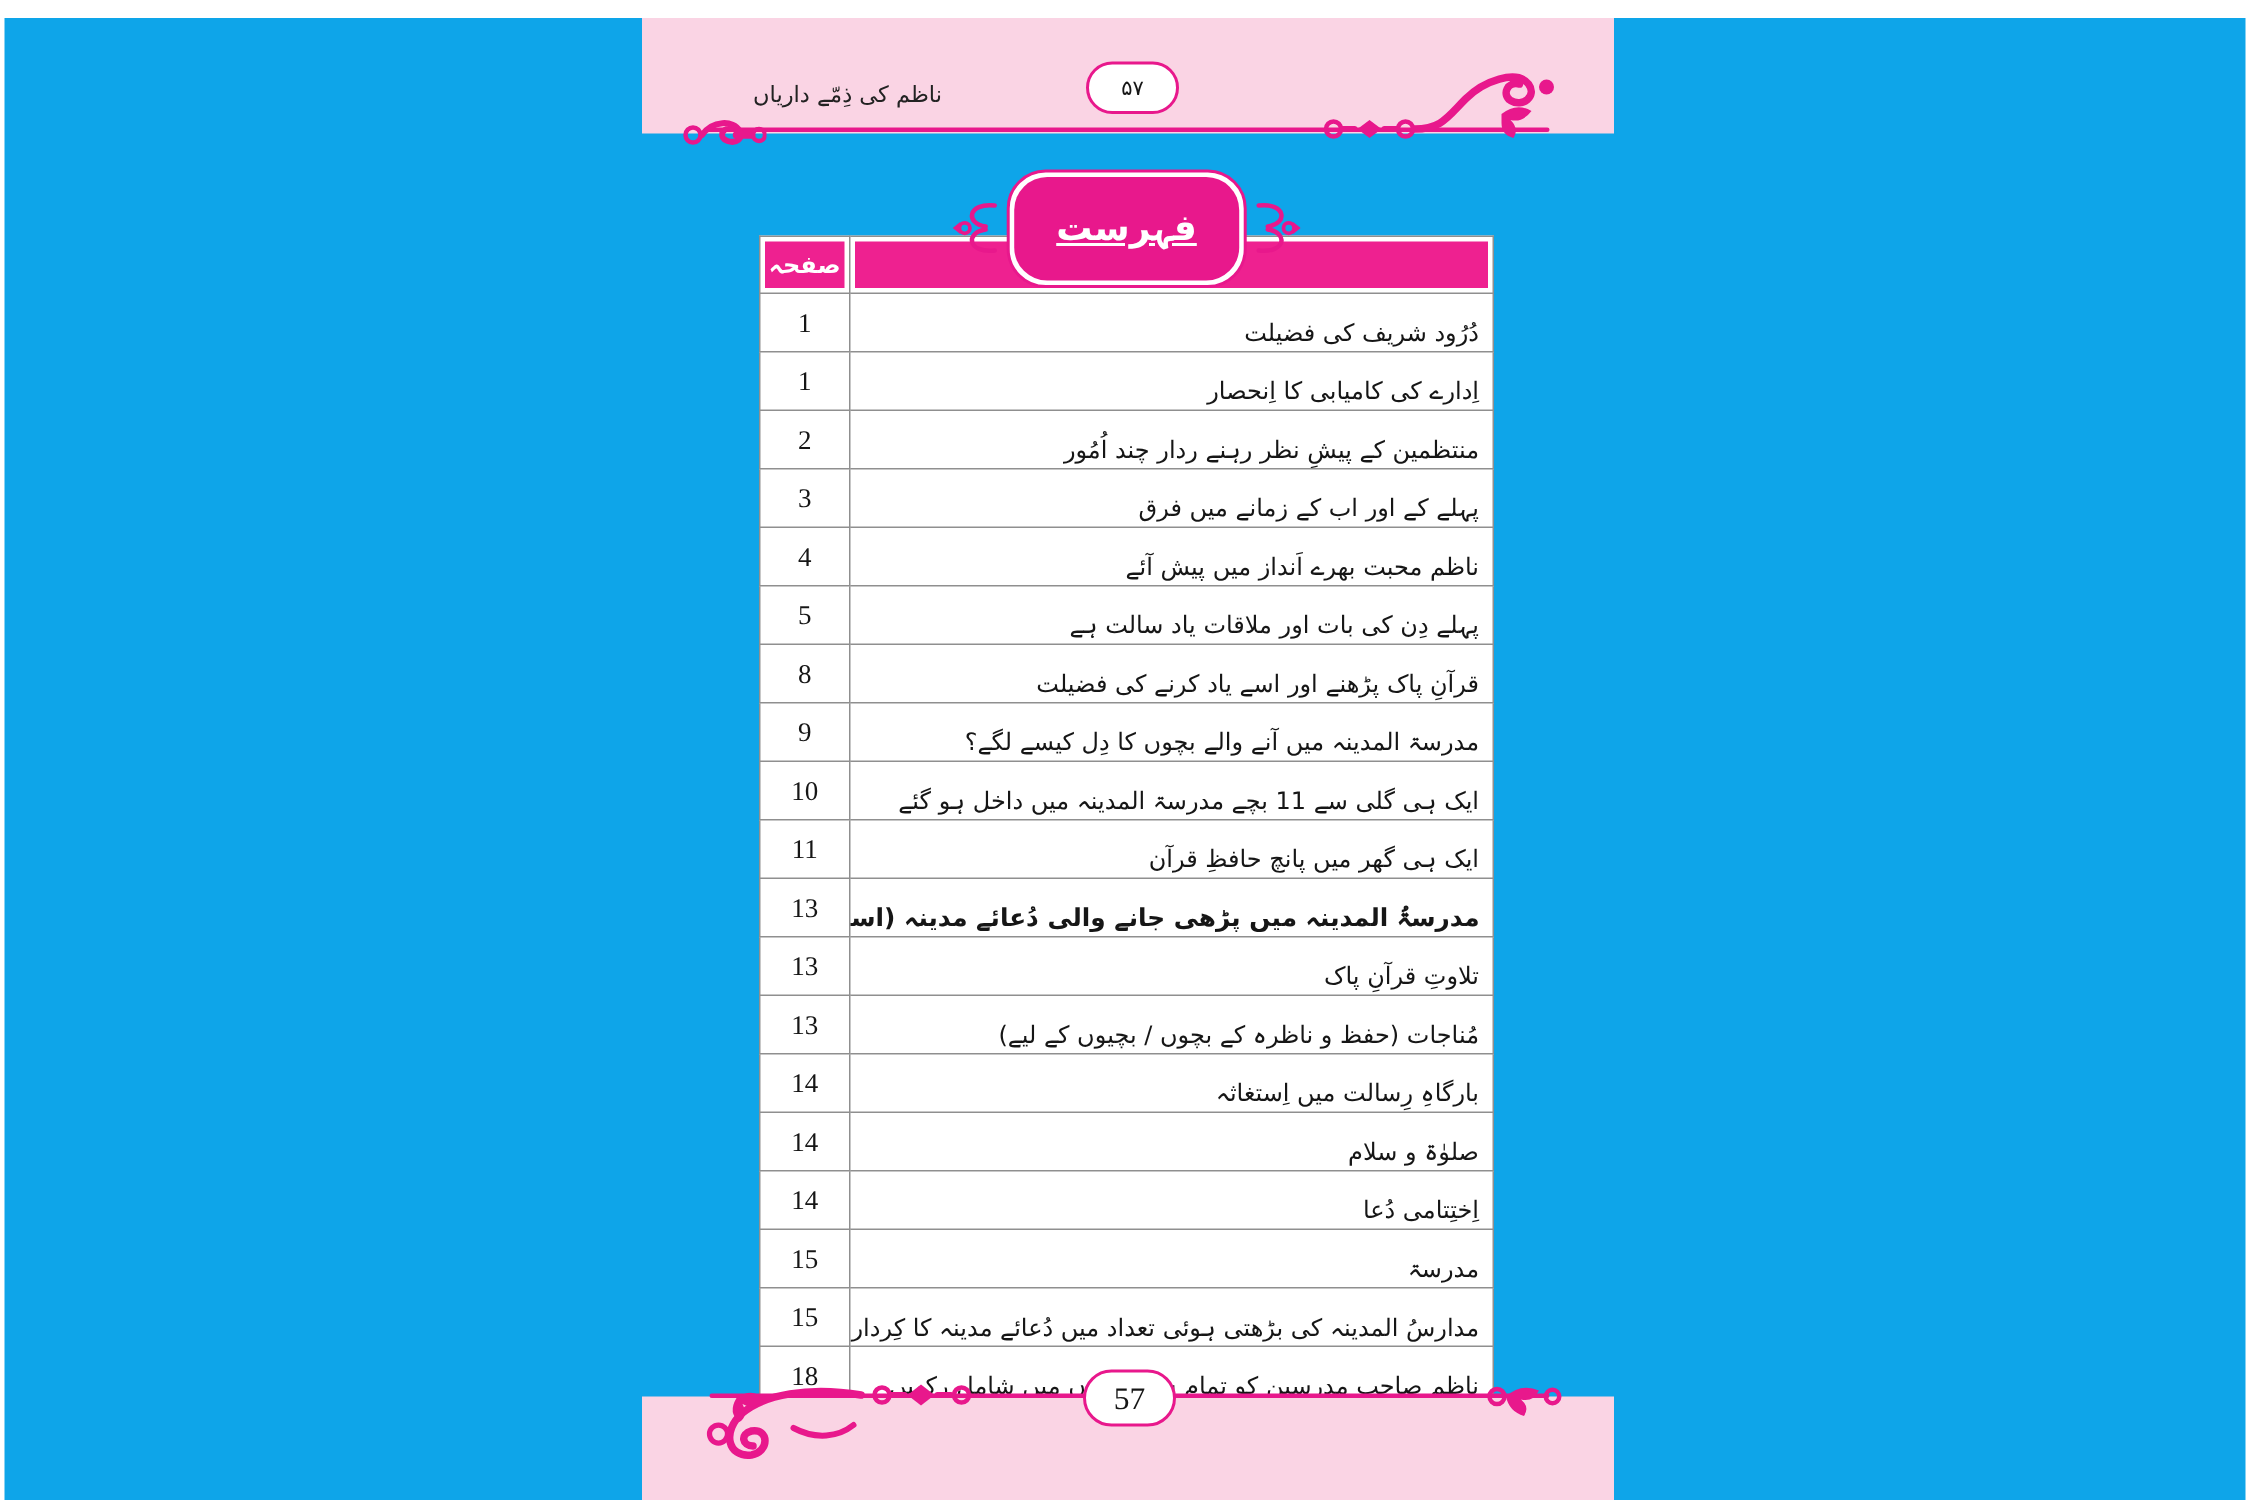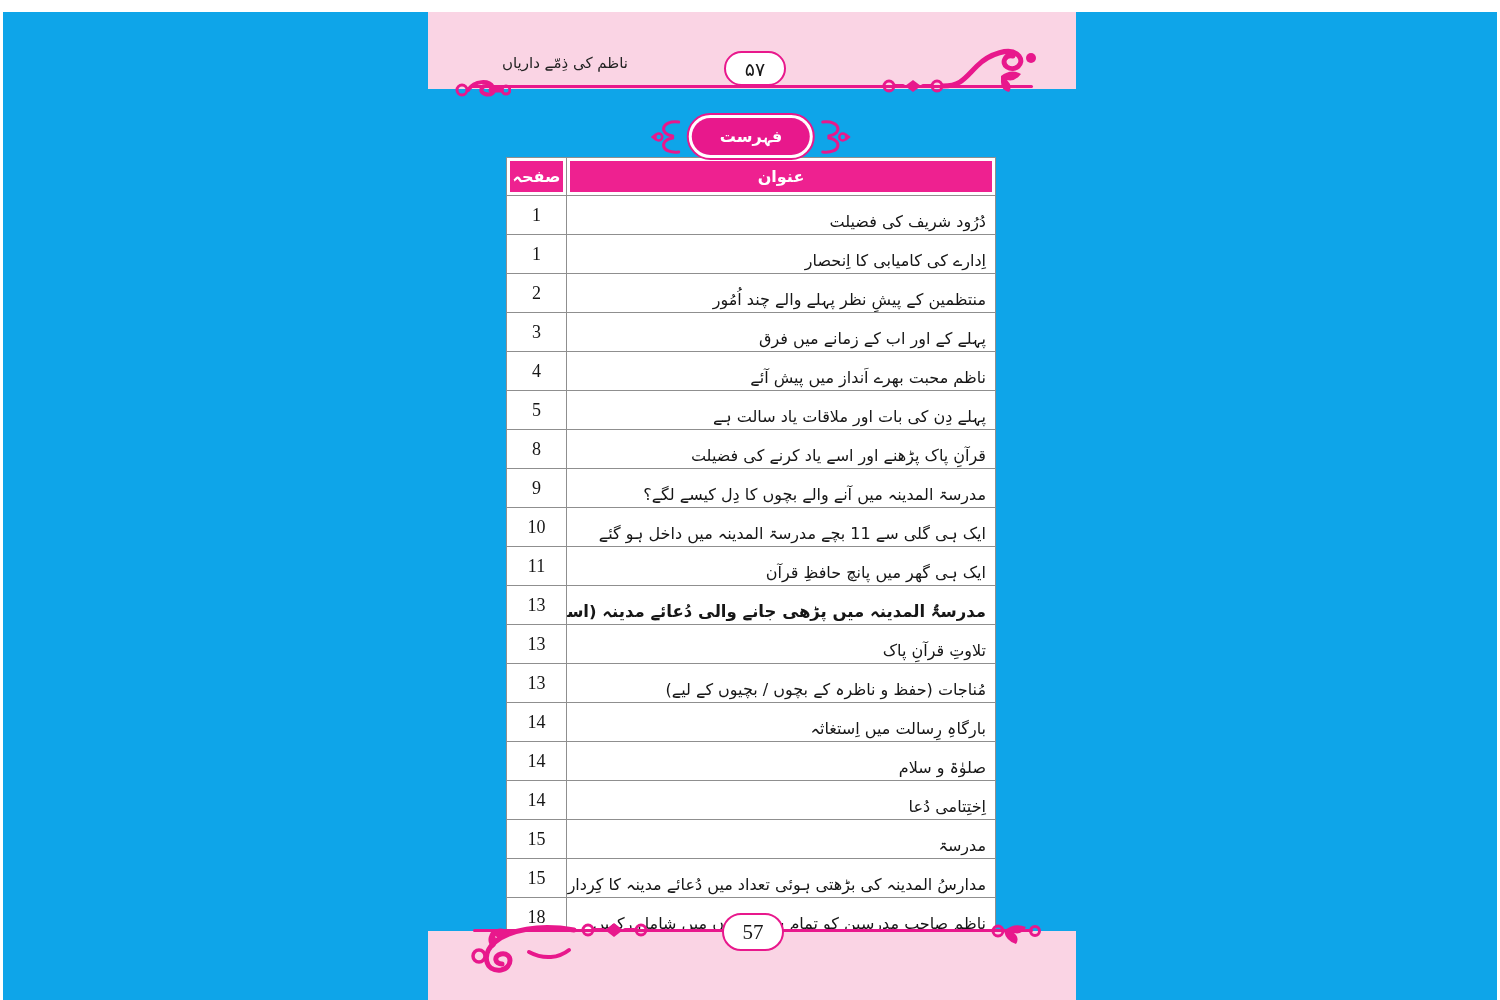--- a/index.html
+++ b/index.html
@@ -24,33 +24,33 @@
   .rule-bottom{left:470px;top:917px;width:560px;}
   .ornament{position:absolute;color:var(--accent);}
   .running-title{
     position:absolute;left:492px;top:42px;width:140px;
     text-align:center;font-size:15px;direction:rtl;color:#222;
   }
   .oval{
     position:absolute;background:#fff;border:2.5px solid var(--accent);
     display:flex;align-items:center;justify-content:center;z-index:3;
   }
-  .oval-top{left:721px;top:39px;width:62px;height:35px;border-radius:18px;font-size:19px;}
+  .oval-top{left:721px;top:29px;width:62px;height:35px;border-radius:18px;font-size:14px;}
   .oval-bottom{left:719px;top:901px;width:62px;height:38px;border-radius:19px;
     font-family:"Liberation Serif",serif;font-size:21px;}
   .title-wrap{
     position:absolute;left:748px;top:101px;transform:translateX(-50%);
     display:flex;align-items:center;gap:6px;z-index:2;
   }
   .capsule{
     border:2.5px solid var(--accent);border-radius:26px;background:#fff;padding:3px;
   }
   .capsule-inner{
     background:var(--accent);border-radius:22px;color:#fff;
-    font-weight:bold;font-size:16px;padding:9px 28px;direction:rtl;line-height:1.2;
+    font-weight:bold;font-size:24px;padding:20px 28px;direction:rtl;line-height:1.2;text-decoration:underline;
   }
   table.toc{
     position:absolute;left:503px;top:145px;width:490px;
     border-collapse:collapse;table-layout:fixed;background:#fff;
   }
   table.toc col.c-page{width:60px;}
   table.toc th,table.toc td{border:1px solid var(--border);}
   table.toc thead th{height:38px;padding:3px;background:#fff;}
   .hd{
     display:flex;align-items:center;justify-content:center;height:100%;
@@ -141,21 +141,21 @@
         <tr>
       <td class="page-cell">1</td>
       <td class="title-cell">دُرُود شریف کی فضیلت</td>
     </tr>
         <tr>
       <td class="page-cell">1</td>
       <td class="title-cell">اِدارے کی کامیابی کا اِنحصار</td>
     </tr>
         <tr>
       <td class="page-cell">2</td>
-      <td class="title-cell">منتظمین کے پیشِ نظر پہلے والے چند اُمُور</td>
+      <td class="title-cell">منتظمین کے پیشِ نظر رہنے ردار چند اُمُور</td>
     </tr>
         <tr>
       <td class="page-cell">3</td>
       <td class="title-cell">پہلے کے اور اب کے زمانے میں فرق</td>
     </tr>
         <tr>
       <td class="page-cell">4</td>
       <td class="title-cell">ناظم محبت بھرے اَنداز میں پیش آئے</td>
     </tr>
         <tr>

